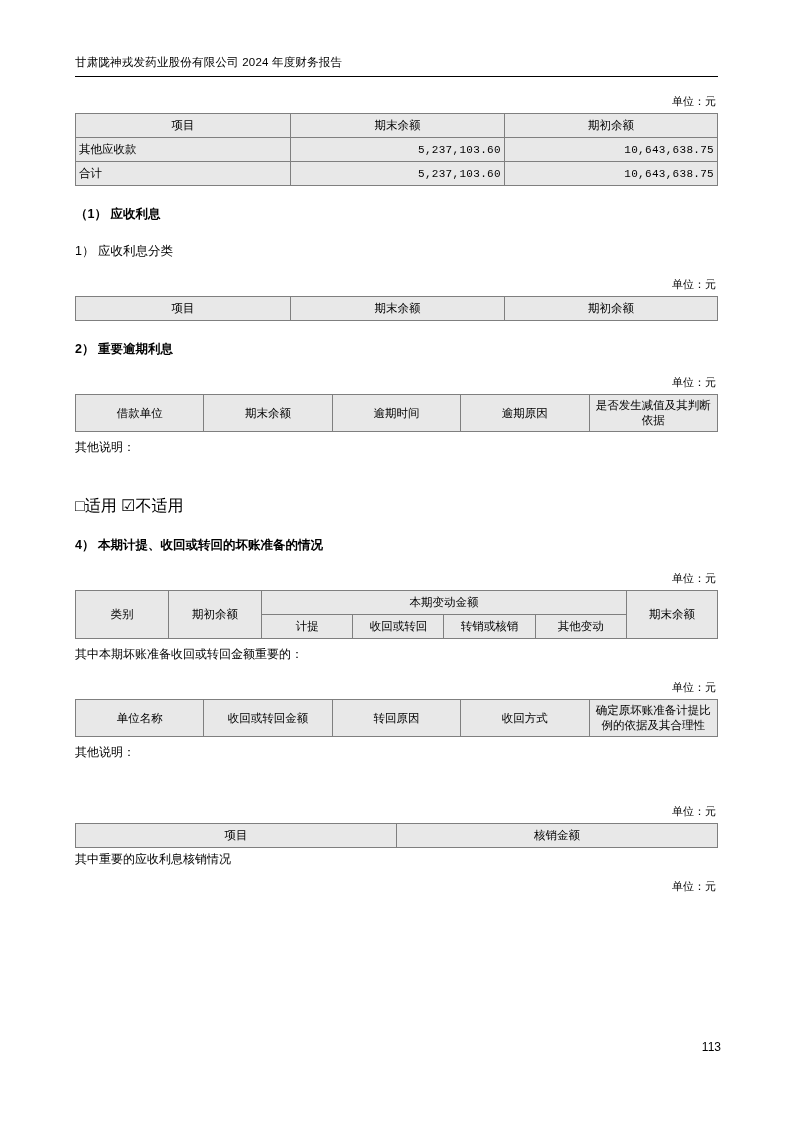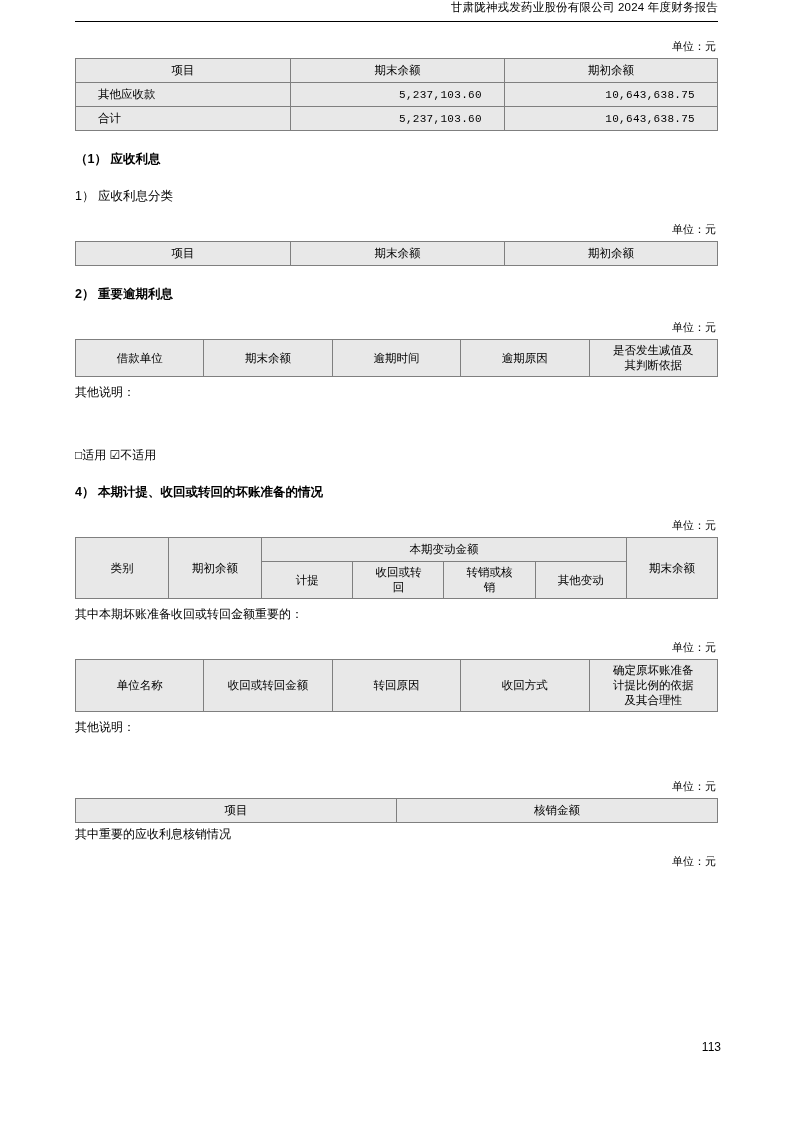--- a/index.html
+++ b/index.html
@@ -20,23 +20,23 @@
     box-sizing: border-box;
     overflow: hidden;
   }
   .content {
     position: absolute;
     left: 75px;
     top: 0;
     width: 643px;
   }
   .header-line {
-    text-align: right;
     font-size: 11.5px;
     font-family: "Liberation Sans", sans-serif;
+    padding-top: 55px;
     letter-spacing: 0.2px;
     color: #000;
   }
   .header-rule {
     border-top: 1px solid #000;
     margin-top: 6px;
   }
   h2.sect {
     font-size: 13.5px;
     font-weight: bold;
@@ -53,21 +53,21 @@
   }
   table.t {
     border-collapse: collapse;
     width: 100%;
     table-layout: fixed;
     font-size: 11.5px;
     font-family: "Liberation Sans", sans-serif;
   }
   table.t th, table.t td {
     border: 1px solid #7f7f7f;
-    padding: 3px 22px;
+    padding: 3px 3px;
     background: #e8e8e8;
     height: 17px;
     vertical-align: middle;
     font-weight: normal;
   }
   table.t th {
     text-align: center;
   }
   table.t td.lbl {
     text-align: left;
@@ -87,23 +87,23 @@
   }
   .sub.b {
     font-weight: bold;
   }
   .note {
     font-size: 12px;
     font-family: "Liberation Sans", sans-serif;
     margin-top: 7px;
   }
   .checkline {
-    font-size: 12px;
-    font-family: "Liberation Sans", sans-serif;
-    margin-top: 20px;
+    font-size: 16px;
+    font-family: "Liberation Sans", sans-serif;
+    margin-top: 14px;
   }
   .pagenum {
     position: absolute;
     right: 72px;
     top: 1040px;
     font-size: 12px;
     font-family: "Liberation Sans", sans-serif;
   }
   .gap-lg { height: 26px; }
 </style>

